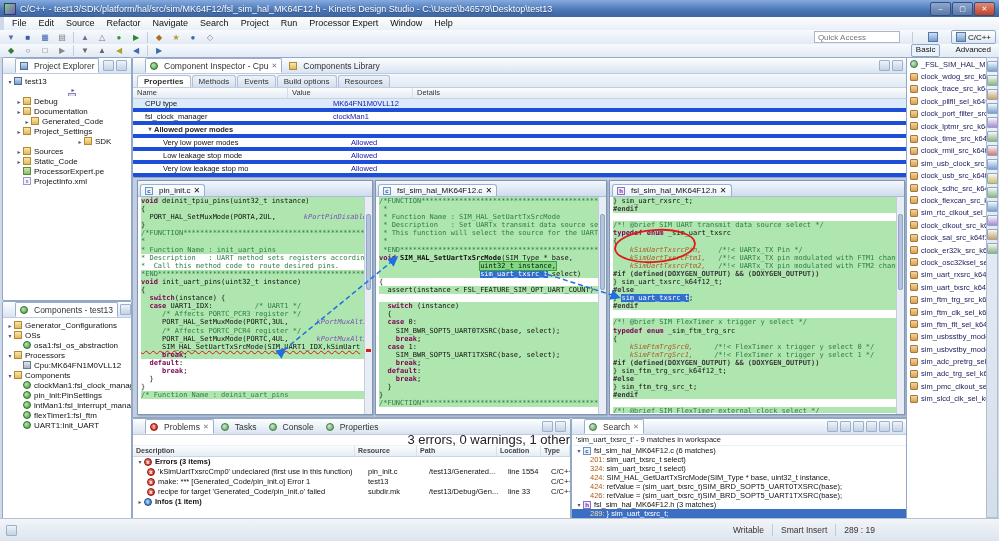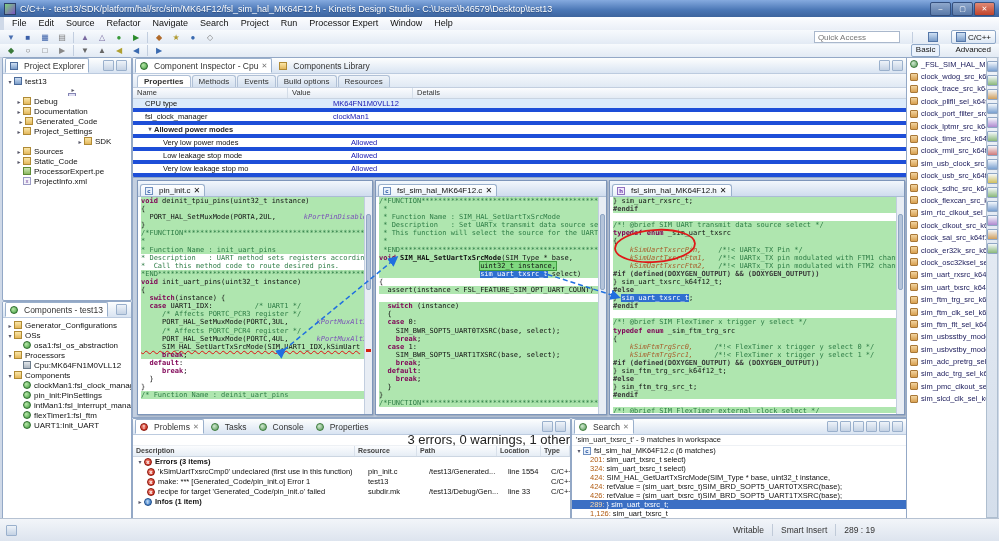--- a/index.html
+++ b/index.html
@@ -21,21 +21,21 @@
   .tb-right{margin-left:auto;display:flex;align-items:center;gap:10px;}
   .qa-input{width:78px;height:10px;font-size:8px;border:1px solid #aab8cc;background:#fff;color:#888;padding:0 3px;}
   .persp-btn{display:flex;align-items:center;gap:2px;height:12px;padding:0 4px;border:1px solid #8fa8c8;border-radius:2px;background:linear-gradient(#fff,#dce7f4);font-size:8px;}
   .persp-ico{width:8px;height:8px;background:linear-gradient(#cfe0f4,#7a9cc8);border:1px solid #5577a8;}
   .mode-btn{height:11px;padding:0 4px;font-size:8px;border:1px solid transparent;border-radius:2px;}
   .mode-btn.active{border-color:#8fa8c8;background:#eaf2fc;}
   
   .view{position:absolute;background:#fff;border:1px solid #93a8c6;border-radius:2px;overflow:hidden;}
   .vtabs{height:15px;background:linear-gradient(#fdfefe,#d9e4f2);border-bottom:1px solid #bccbdf;display:flex;align-items:center;padding:0 2px;gap:2px;}
   .vtab{display:flex;align-items:center;gap:3px;height:13px;padding:0 4px;font-size:8.5px;white-space:nowrap;border:1px solid transparent;border-radius:2px 2px 0 0;color:#333;}
-  .vtab.active{background:#fff;border-color:#9ab0cc;border-bottom-color:#fff;}
+  .vtab.active{background:#fff;border-color:#9ab0cc;border-bottom-color:#fff;margin-left:10px;}
   .vtab .x{color:#777;font-size:7px;}
   .vtoolbar{margin-left:auto;display:flex;gap:2px;align-items:center;padding-right:2px;}
   .vico{width:9px;height:9px;background:linear-gradient(#eef3f9,#c4d2e4);border:1px solid #9ab0cc;border-radius:1px;flex:none;}
   
   .trow{display:flex;align-items:center;height:10px;font-size:8px;white-space:nowrap;overflow:hidden;padding-left:3px;}
   .tw{width:8px;font-size:6px;color:#556;flex:none;text-align:center;}
   .ic{display:inline-block;width:8px;height:8px;margin-right:3px;flex:none;box-sizing:border-box;font-size:6px;line-height:7px;text-align:center;}
   .ic-project{background:linear-gradient(#cfe0f4,#7a9cc8);border:1px solid #4a6a9a;}
   .ic-folder{background:linear-gradient(#fbe7a8,#e3b75c);border:1px solid #b08a34;}
   .ic-includes{background:linear-gradient(#e8e8f8,#b8b8dc);border:1px solid #8484b4;}
@@ -211,21 +211,21 @@
         <div class="trow" style="padding-left: 12px;">
           <span class="tw">▸</span>
           <span class="ic ic-folder"></span>
           <span>Debug</span>
         </div>
         <div class="trow" style="padding-left: 12px;">
           <span class="tw">▸</span>
           <span class="ic ic-folder"></span>
           <span>Documentation</span>
         </div>
-        <div class="trow" style="padding-left: 14px;">
+        <div class="trow" style="padding-left: 20px;">
           <span class="tw">▸</span>
           <span class="ic ic-folder"></span>
           <span>Generated_Code</span>
         </div>
         <div class="trow" style="padding-left: 12px;">
           <span class="tw">▸</span>
           <span class="ic ic-folder"></span>
           <span>Project_Settings</span>
         </div>
         <div class="trow" style="padding-left: 29px; margin-left: 44px;">
@@ -661,20 +661,25 @@
           <span> SIM_HAL_GetUartTxSrcMode(SIM_Type * base, uint32_t instance,</span>
         </div>
         <div class="srow" style="padding-left: 18px;">
           <span class="ln">424:</span>
           <span> retValue = (sim_uart_txsrc_t)SIM_BRD_SOPT5_UART0TXSRC(base);</span>
         </div>
         <div class="srow" style="padding-left: 18px;">
           <span class="ln">426:</span>
           <span> retValue = (sim_uart_txsrc_t)SIM_BRD_SOPT5_UART1TXSRC(base);</span>
         </div>
+        <div class="srow">
+          <span class="tw">▾</span>
+          <span class="ic ic-hfile">h</span>
+          <span>fsl_sim_hal_MK64F12.h (3 matches)</span>
+        </div>
         <div class="srow sel" style="padding-left: 18px;">
           <span class="ln">289:</span>
           <span> } sim_uart_txsrc_t;</span>
         </div>
         <div class="srow" style="padding-left: 18px;">
           <span class="ln">1,126:</span>
           <span> sim_uart_txsrc_t</span>
         </div>
       </div>
   </div>

